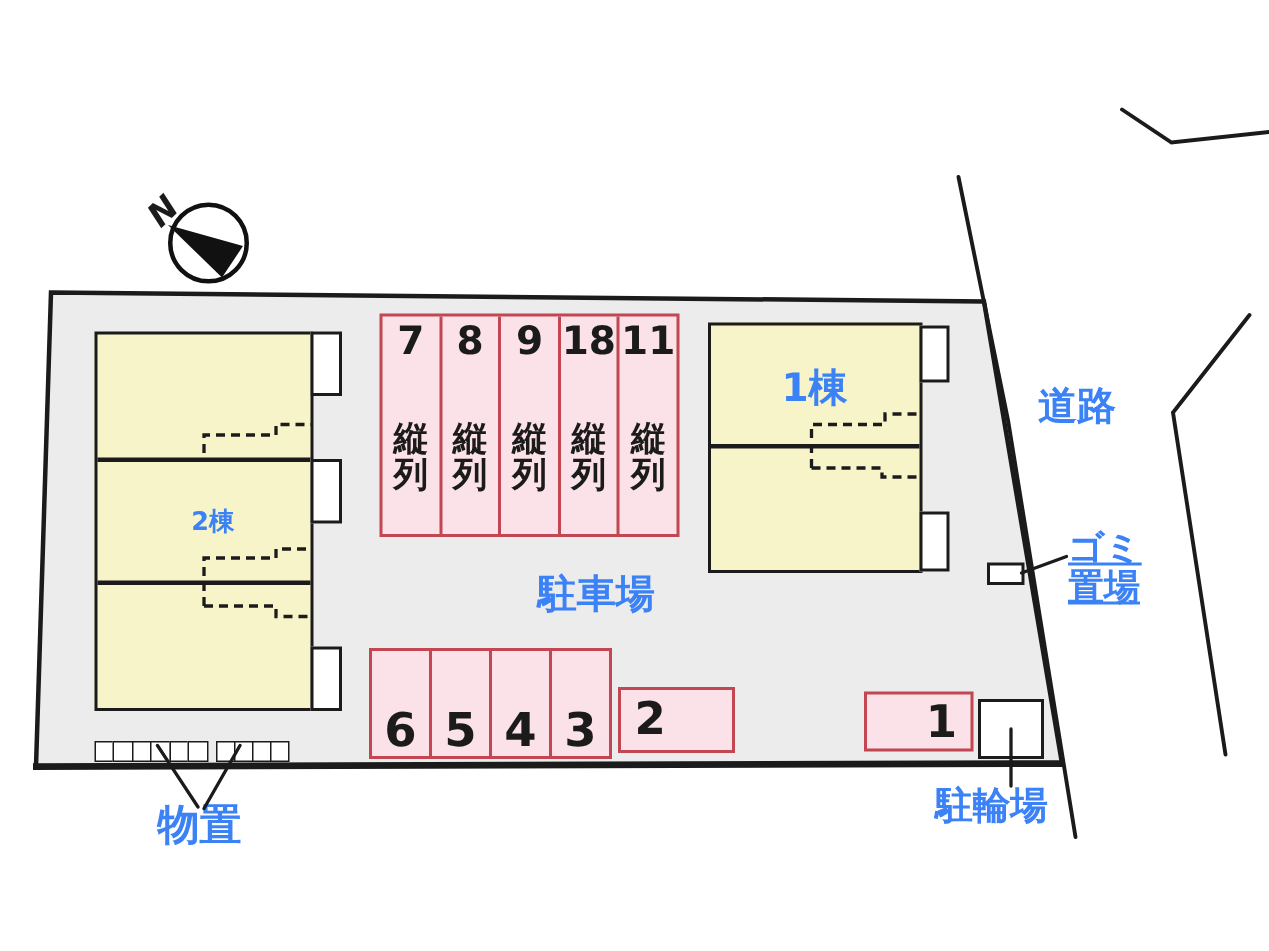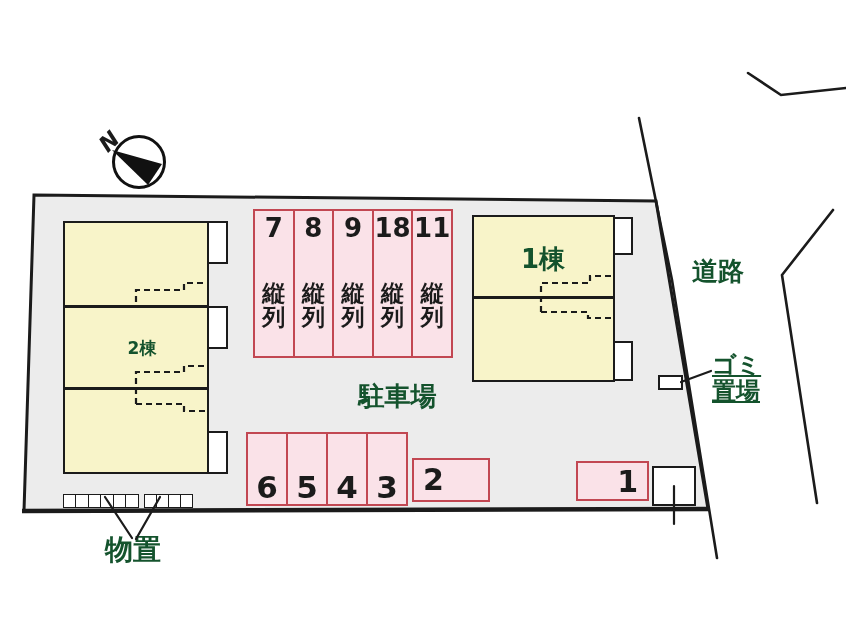--- a/index.html
+++ b/index.html
@@ -29,21 +29,21 @@
   .rcol { display:flex; flex-direction:column; justify-content:flex-end; }
   .rnum { text-align:center; font-size:31px; font-weight:600; line-height:1.0; padding-bottom:1px; }
   .pbox { background:#fae2e8; border:2.5px solid #c24752; z-index:2; }
   .pbox .bignum { font-size:30px; font-weight:600; line-height:1.0; position:absolute; }
   
   .wbox { background:#ffffff; border:2.5px solid #1b1b1b; z-index:3; }
   .sheds { display:flex; z-index:3; }
   .shed { flex:1; background:#ffffff; border:1.6px solid #1b1b1b; margin-left:-1.6px; }
   .shed:first-child { margin-left:0; }
   
-  .lbl { position:absolute; z-index:4; font-weight:600; white-space:nowrap; color:#14532d; }
+  .lbl { position:absolute; z-index:4; font-weight:600; white-space:nowrap; color:#3b82f6; }
   .lbl.center { transform:translate(-50%,-50%); }
   #overlay { z-index:5; }
   #compass-n {
     position:absolute; z-index:5; font-weight:700; font-size:22px;
     transform:rotate(-44deg); font-style:italic;
   }
 </style>
 </head>
 <body>
 
@@ -159,15 +159,16 @@
   </svg>
 
   <div id="compass-n" style="left:100px; top:129px;">N</div>
 
   <div class="lbl center" style="left:384px; top:396px; font-size:26px;padding-left:27px;">駐車場</div>
   <div class="lbl center" style="left:718px; top:271px; font-size:26px;">道路</div>
   <div class="lbl" style="left:712px; top:352px; font-size:24px; line-height:26px;text-decoration:underline;">
     <div>ゴミ</div>
     <div>置場</div>
   </div>
+  <div class="lbl center" style="left:661px; top:537px; font-size:25px;">駐輪場</div>
   <div class="lbl center" style="left:133px; top:550px; font-size:28px;">物置</div>
 
 </div>
 
 </body></html>

